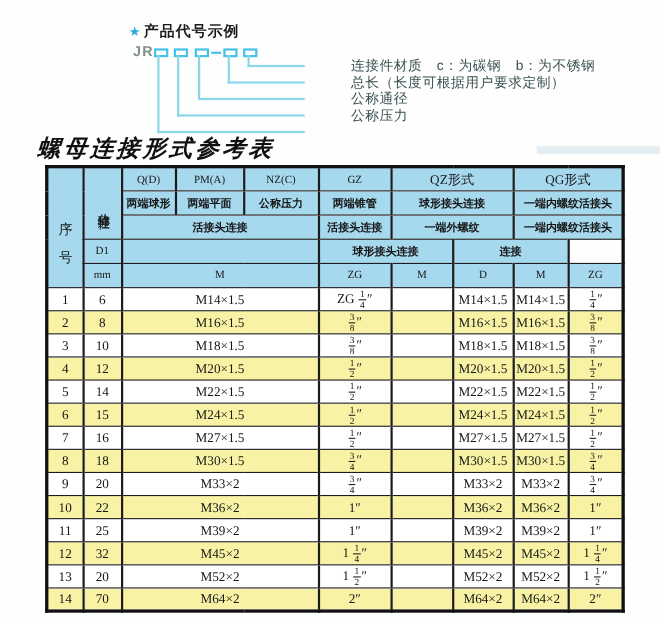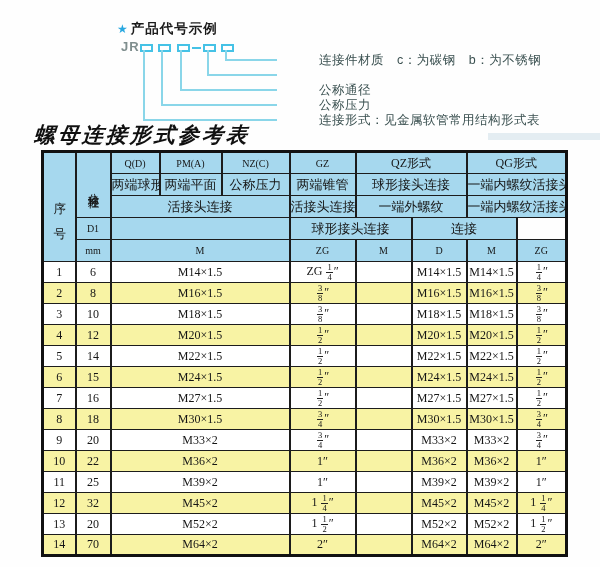--- a/index.html
+++ b/index.html
@@ -47,21 +47,21 @@
 
   
   #ref-table{position:absolute;left:41px;top:150px;width:524px;border-collapse:collapse;table-layout:fixed;
     font-family:"Liberation Serif","DejaVu Serif",serif;color:var(--ink);}
   #ref-table th,#ref-table td{
     border:1px solid #1c1c1c;border-left-width:2px;border-right-width:2px;
     text-align:center;vertical-align:middle;padding:0;overflow:hidden;white-space:nowrap;}
   #ref-table{border:3px solid #111;}
   #ref-table thead th{background:var(--header-blue);font-weight:400;font-size:12px;height:22px;}
   #ref-table thead th.latin{font-size:10px;}
-  #ref-table thead th.cjk{font-size:13px;letter-spacing:0;}
+  #ref-table thead th.cjk{font-size:10px;letter-spacing:0;font-weight:bold;}
   #ref-table tbody td{height:21px;font-size:12px;background:#fff;}
   #ref-table tbody tr.alt td{background:var(--row-yellow);}
   .vtext{writing-mode:vertical-lr;text-orientation:upright;display:inline-block;}
   .vtext.serial{font-size:12.5px;letter-spacing:2.2em;margin-bottom:-2.2em;}
   .vtext.dn{font-size:11.5px;letter-spacing:0.12em;margin-bottom:-0.12em;}
   .frac{display:inline-flex;flex-direction:column;line-height:1.05;font-size:8.5px;vertical-align:middle;margin:0 1px;}
   .frac .fn{padding:0 1px;display:block;}
   .frac .fd{padding:0 1px;display:block;border-top:1px solid #222;}
 </style>
 </head>
@@ -80,23 +80,23 @@
   <div class="code-box b4"></div>
   <div class="code-box b5"></div>
 
   <div class="connector c1"></div>
   <div class="connector c2"></div>
   <div class="connector c3"></div>
   <div class="connector c4"></div>
   <div class="connector c5"></div>
 
   <div class="dg-label l1">连接件材质　c：为碳钢　b：为不锈钢</div>
+  <div class="dg-label l2">总长（长度可根据用户要求定制）</div>
   <div class="dg-label l3">公称通径</div>
   <div class="dg-label l4">公称压力</div>
-  <div class="dg-label l5">连接形式：见金属软管常用结构形式表</div>
 
   <div class="faint-strip"></div>
 
   <div class="tbl-title">螺母连接形式参考表</div>
 
   <table id="ref-table">
     <colgroup>
       <col style="width:33px">
         <col style="width:35px">
         <col style="width:49px">

